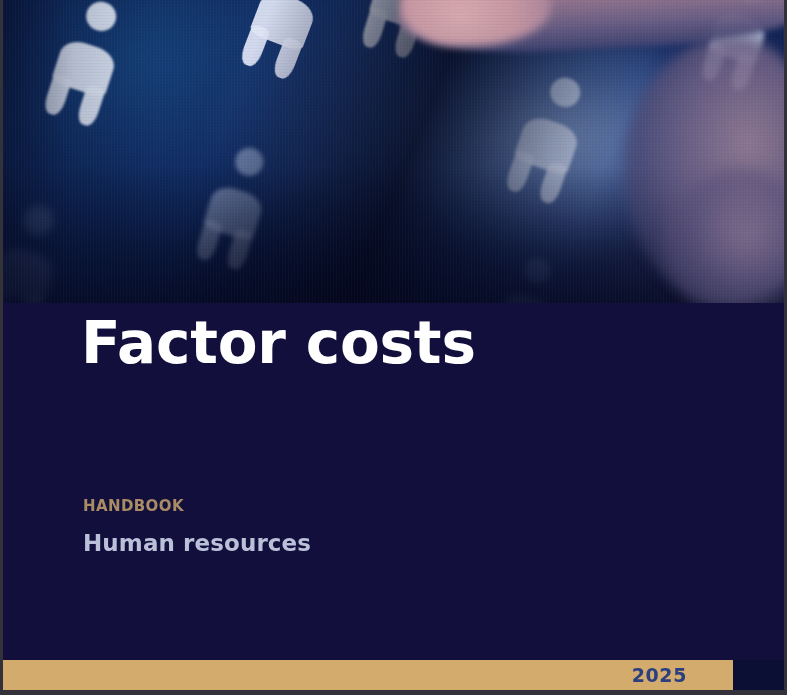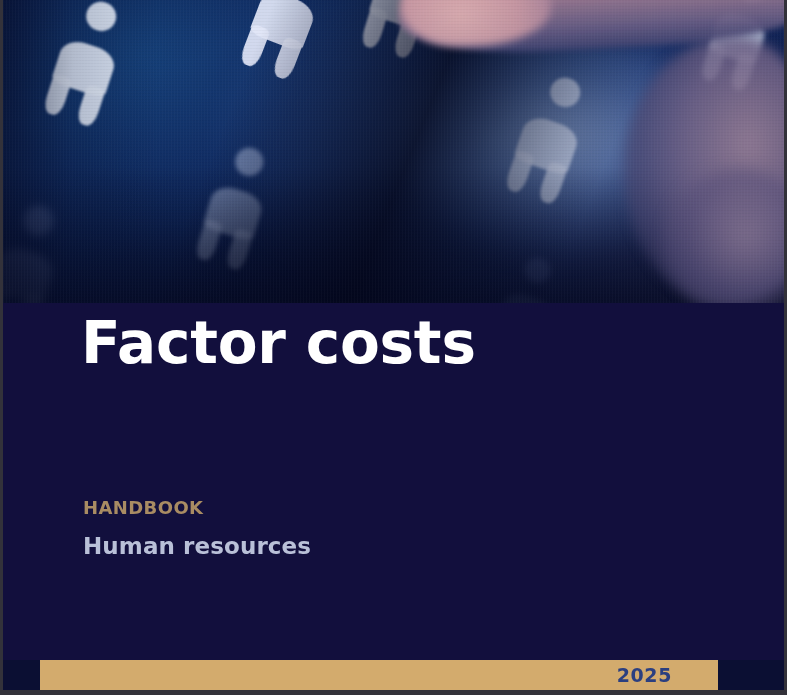--- a/index.html
+++ b/index.html
@@ -276,21 +276,21 @@
     white-space: nowrap;
   }
 
   .meta {
     position: absolute;
     left: 80px;
     top: 196px;
   }
   .kicker {
     margin: 0;
-    font-size: 18px;
+    font-size: 15px;
     line-height: 1.0;
     font-weight: 700;
     letter-spacing: 0.4px;
     color: #a98c63;
     white-space: nowrap;
   }
   .subtitle {
     margin: 18px 0 0 0;
     font-size: 23px;
     line-height: 1.0;
@@ -298,27 +298,26 @@
     letter-spacing: 0.1px;
     color: #b9c0d8;
     white-space: nowrap;
   }
 
   
   .footer {
     position: absolute;
     left: 0;
     top: 660px;
-    width: 678px;
+    width: 730px;
     height: 30px;
     background: #d3ab6d;
     display: flex;
     align-items: center;
     justify-content: flex-end;
-    margin-left: 37px;
   }
   .footer .year {
     font-size: 19px;
     font-weight: 700;
     letter-spacing: 0.6px;
     color: #2b3f80;
     margin-right: 46px;
   }
   .footer-edge {
     position: absolute;

